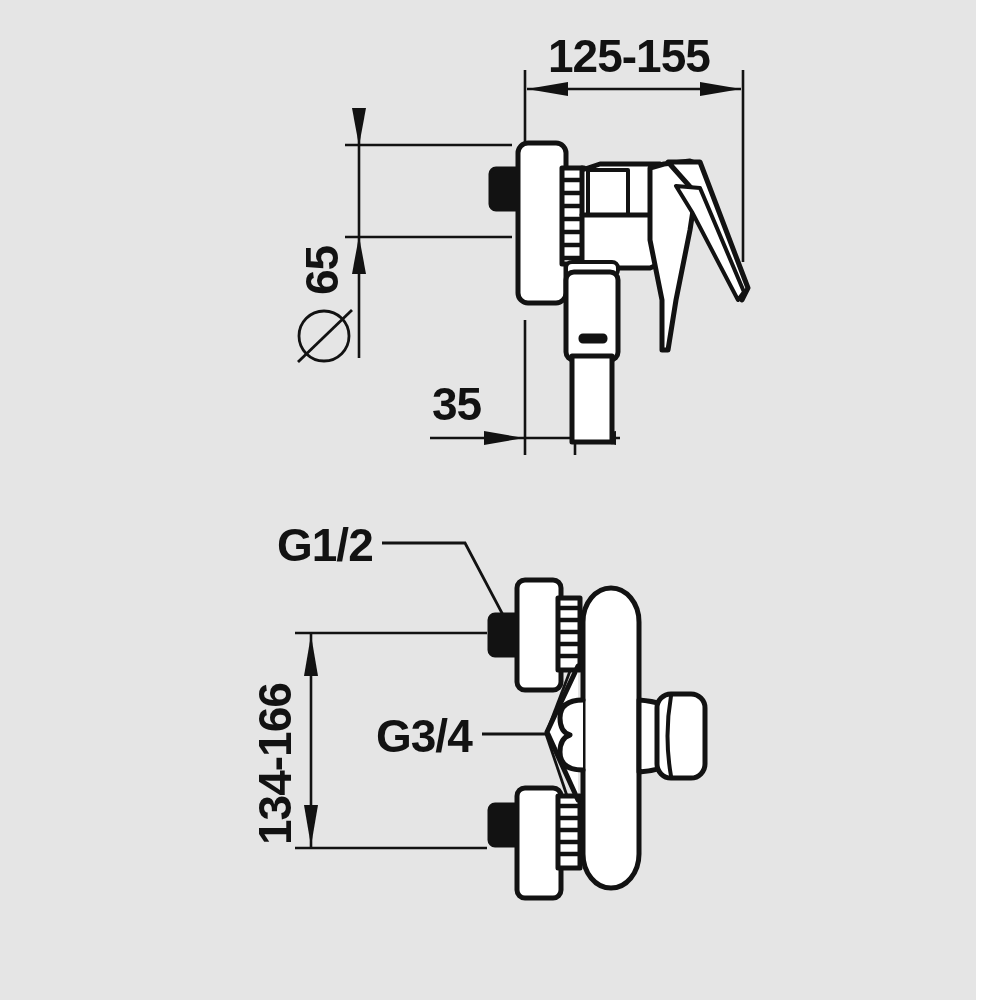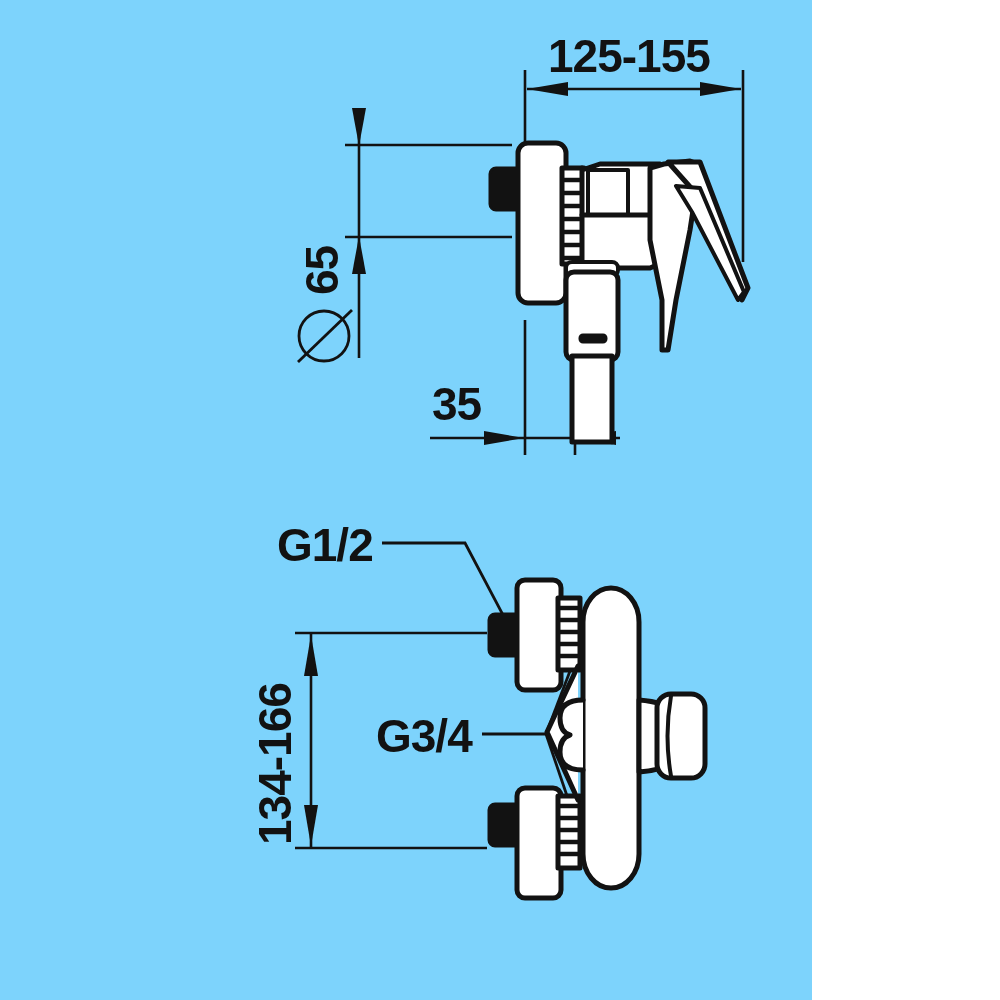--- a/index.html
+++ b/index.html
@@ -6,23 +6,23 @@
   html, body {
     margin: 0;
     padding: 0;
     background: #ffffff;
   }
   body {
     font-family: "Liberation Sans", sans-serif;
   }
   #drawing-root {
     position: relative;
-    width: 812px;
+    width: 976px;
     height: 1000px;
-    background: #7dd3fc;
+    background: #e5e5e5;
     overflow: hidden;
   }
   svg#drawing-svg {
     display: block;
     width: 1000px;
     height: 1000px;
   }
   .dim-text {
     font-family: "Liberation Sans", sans-serif;
     font-weight: bold;

